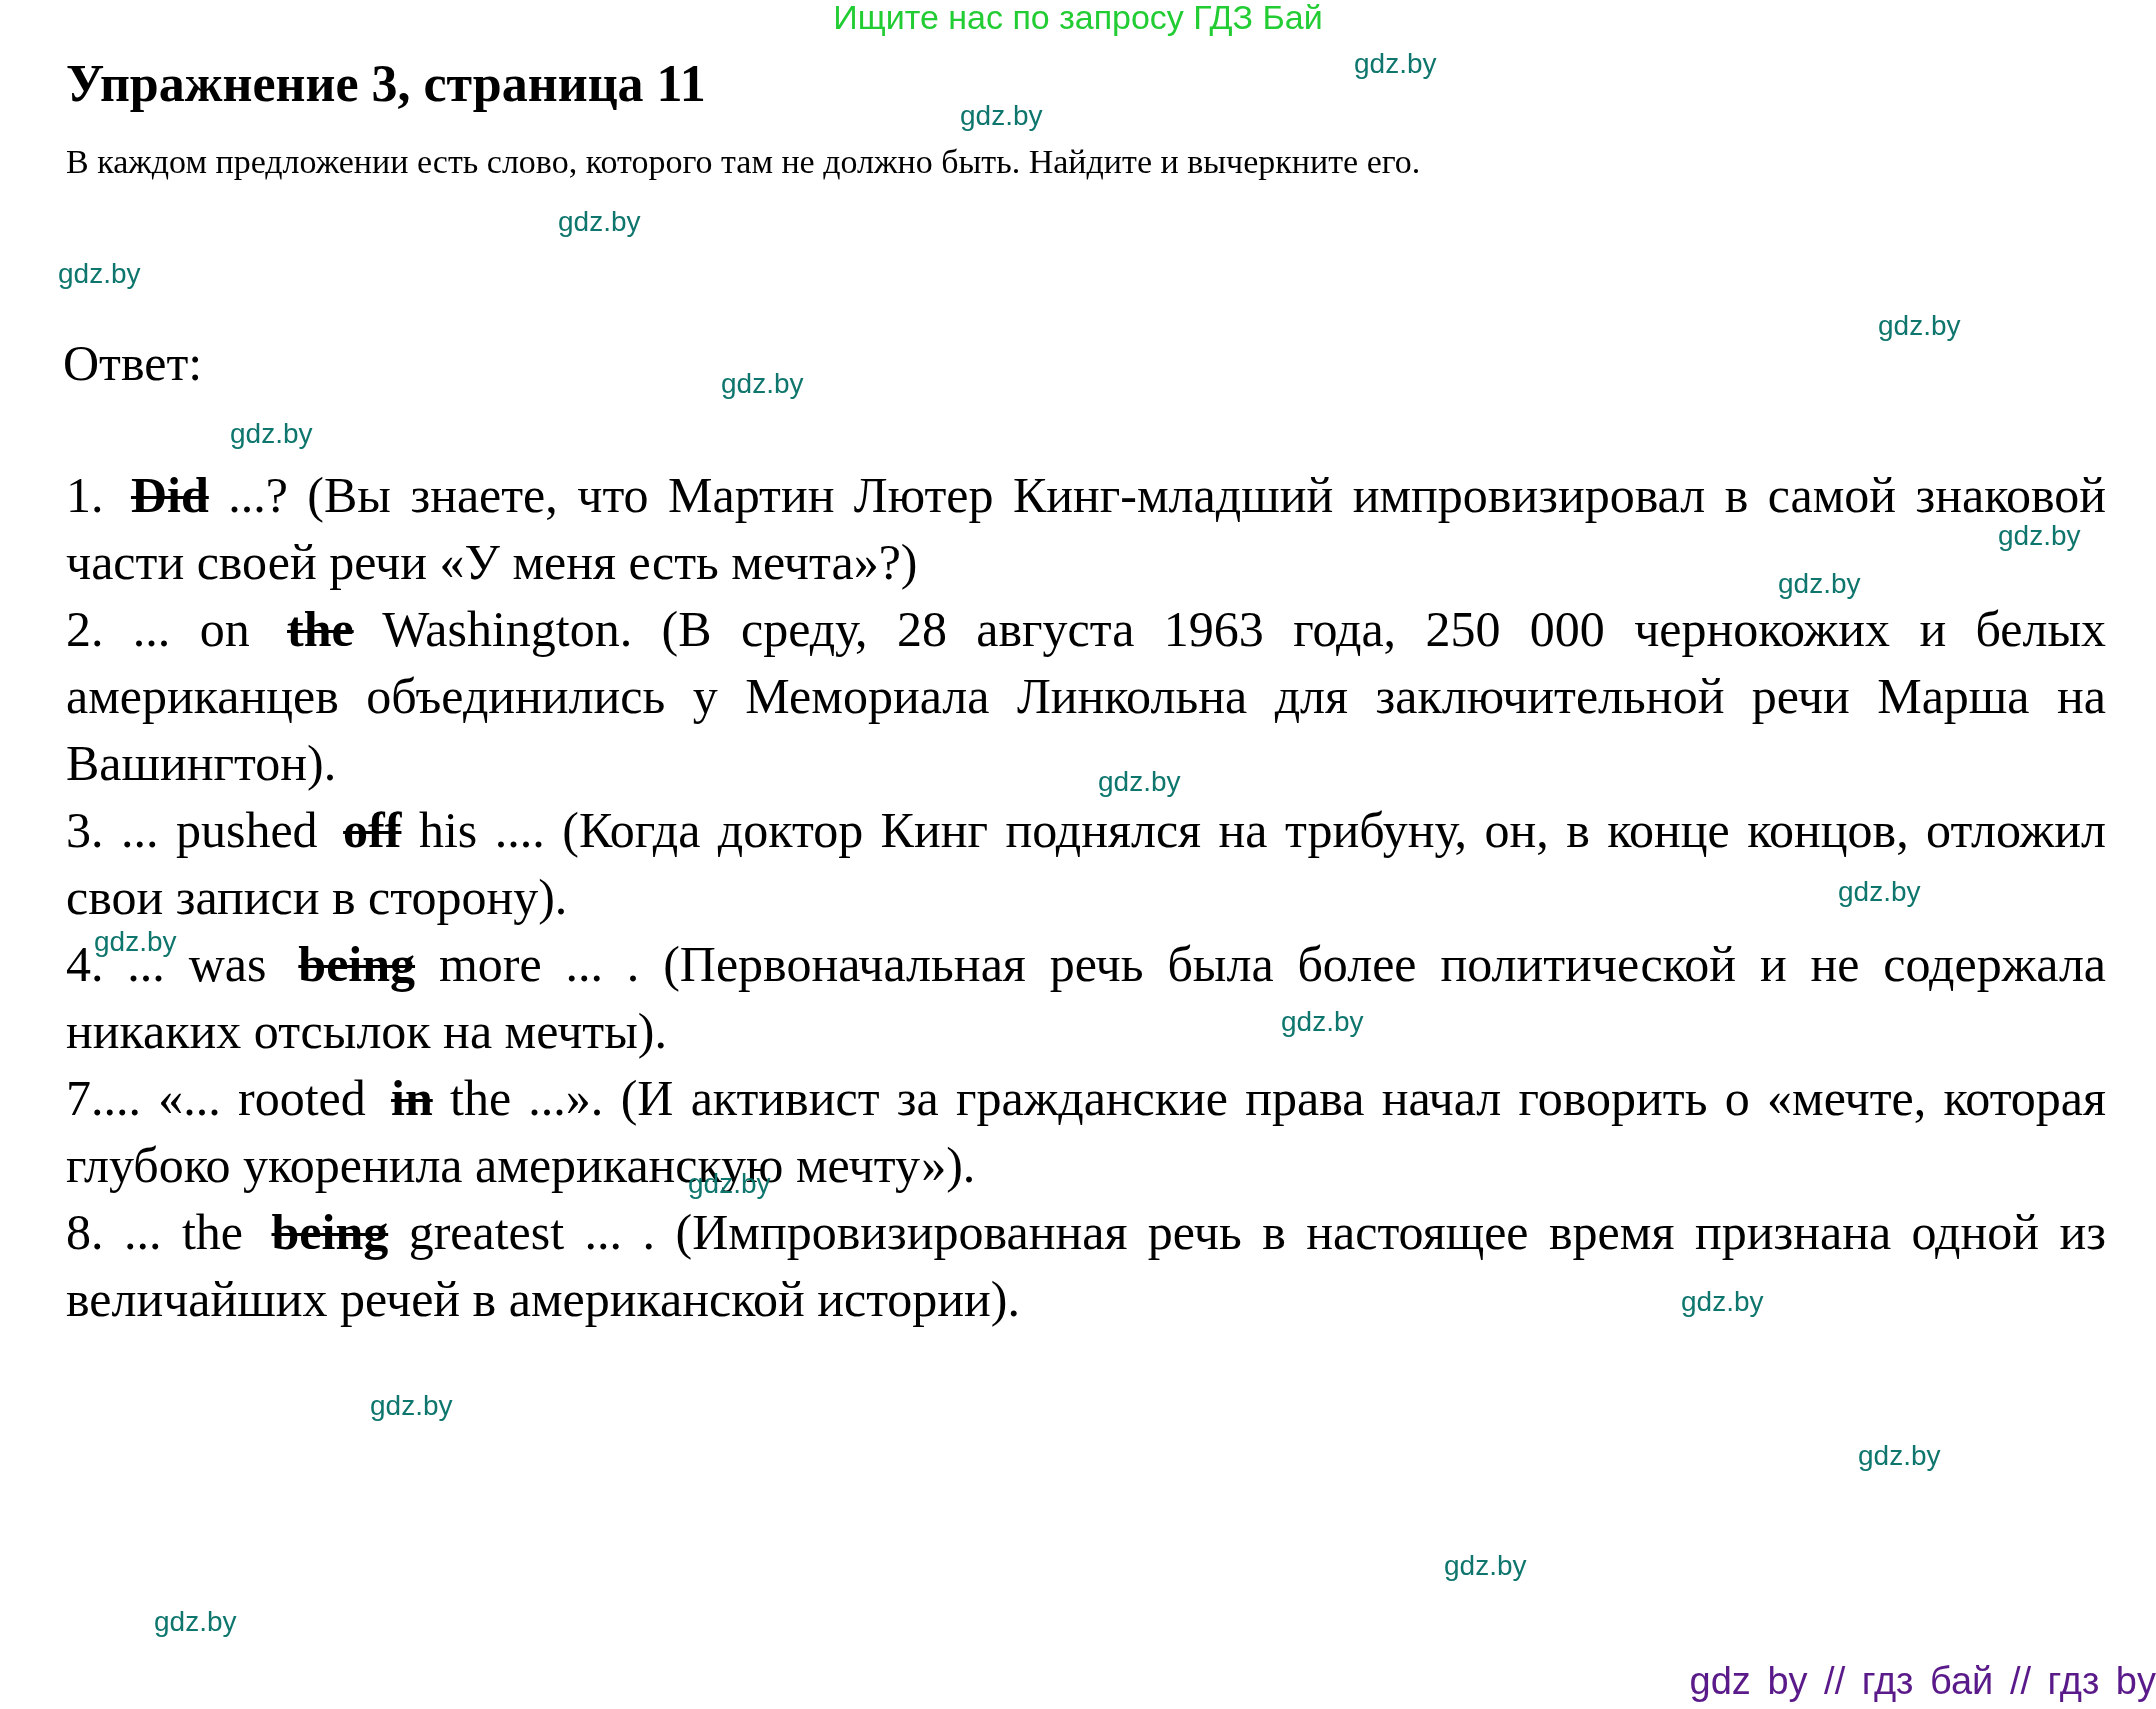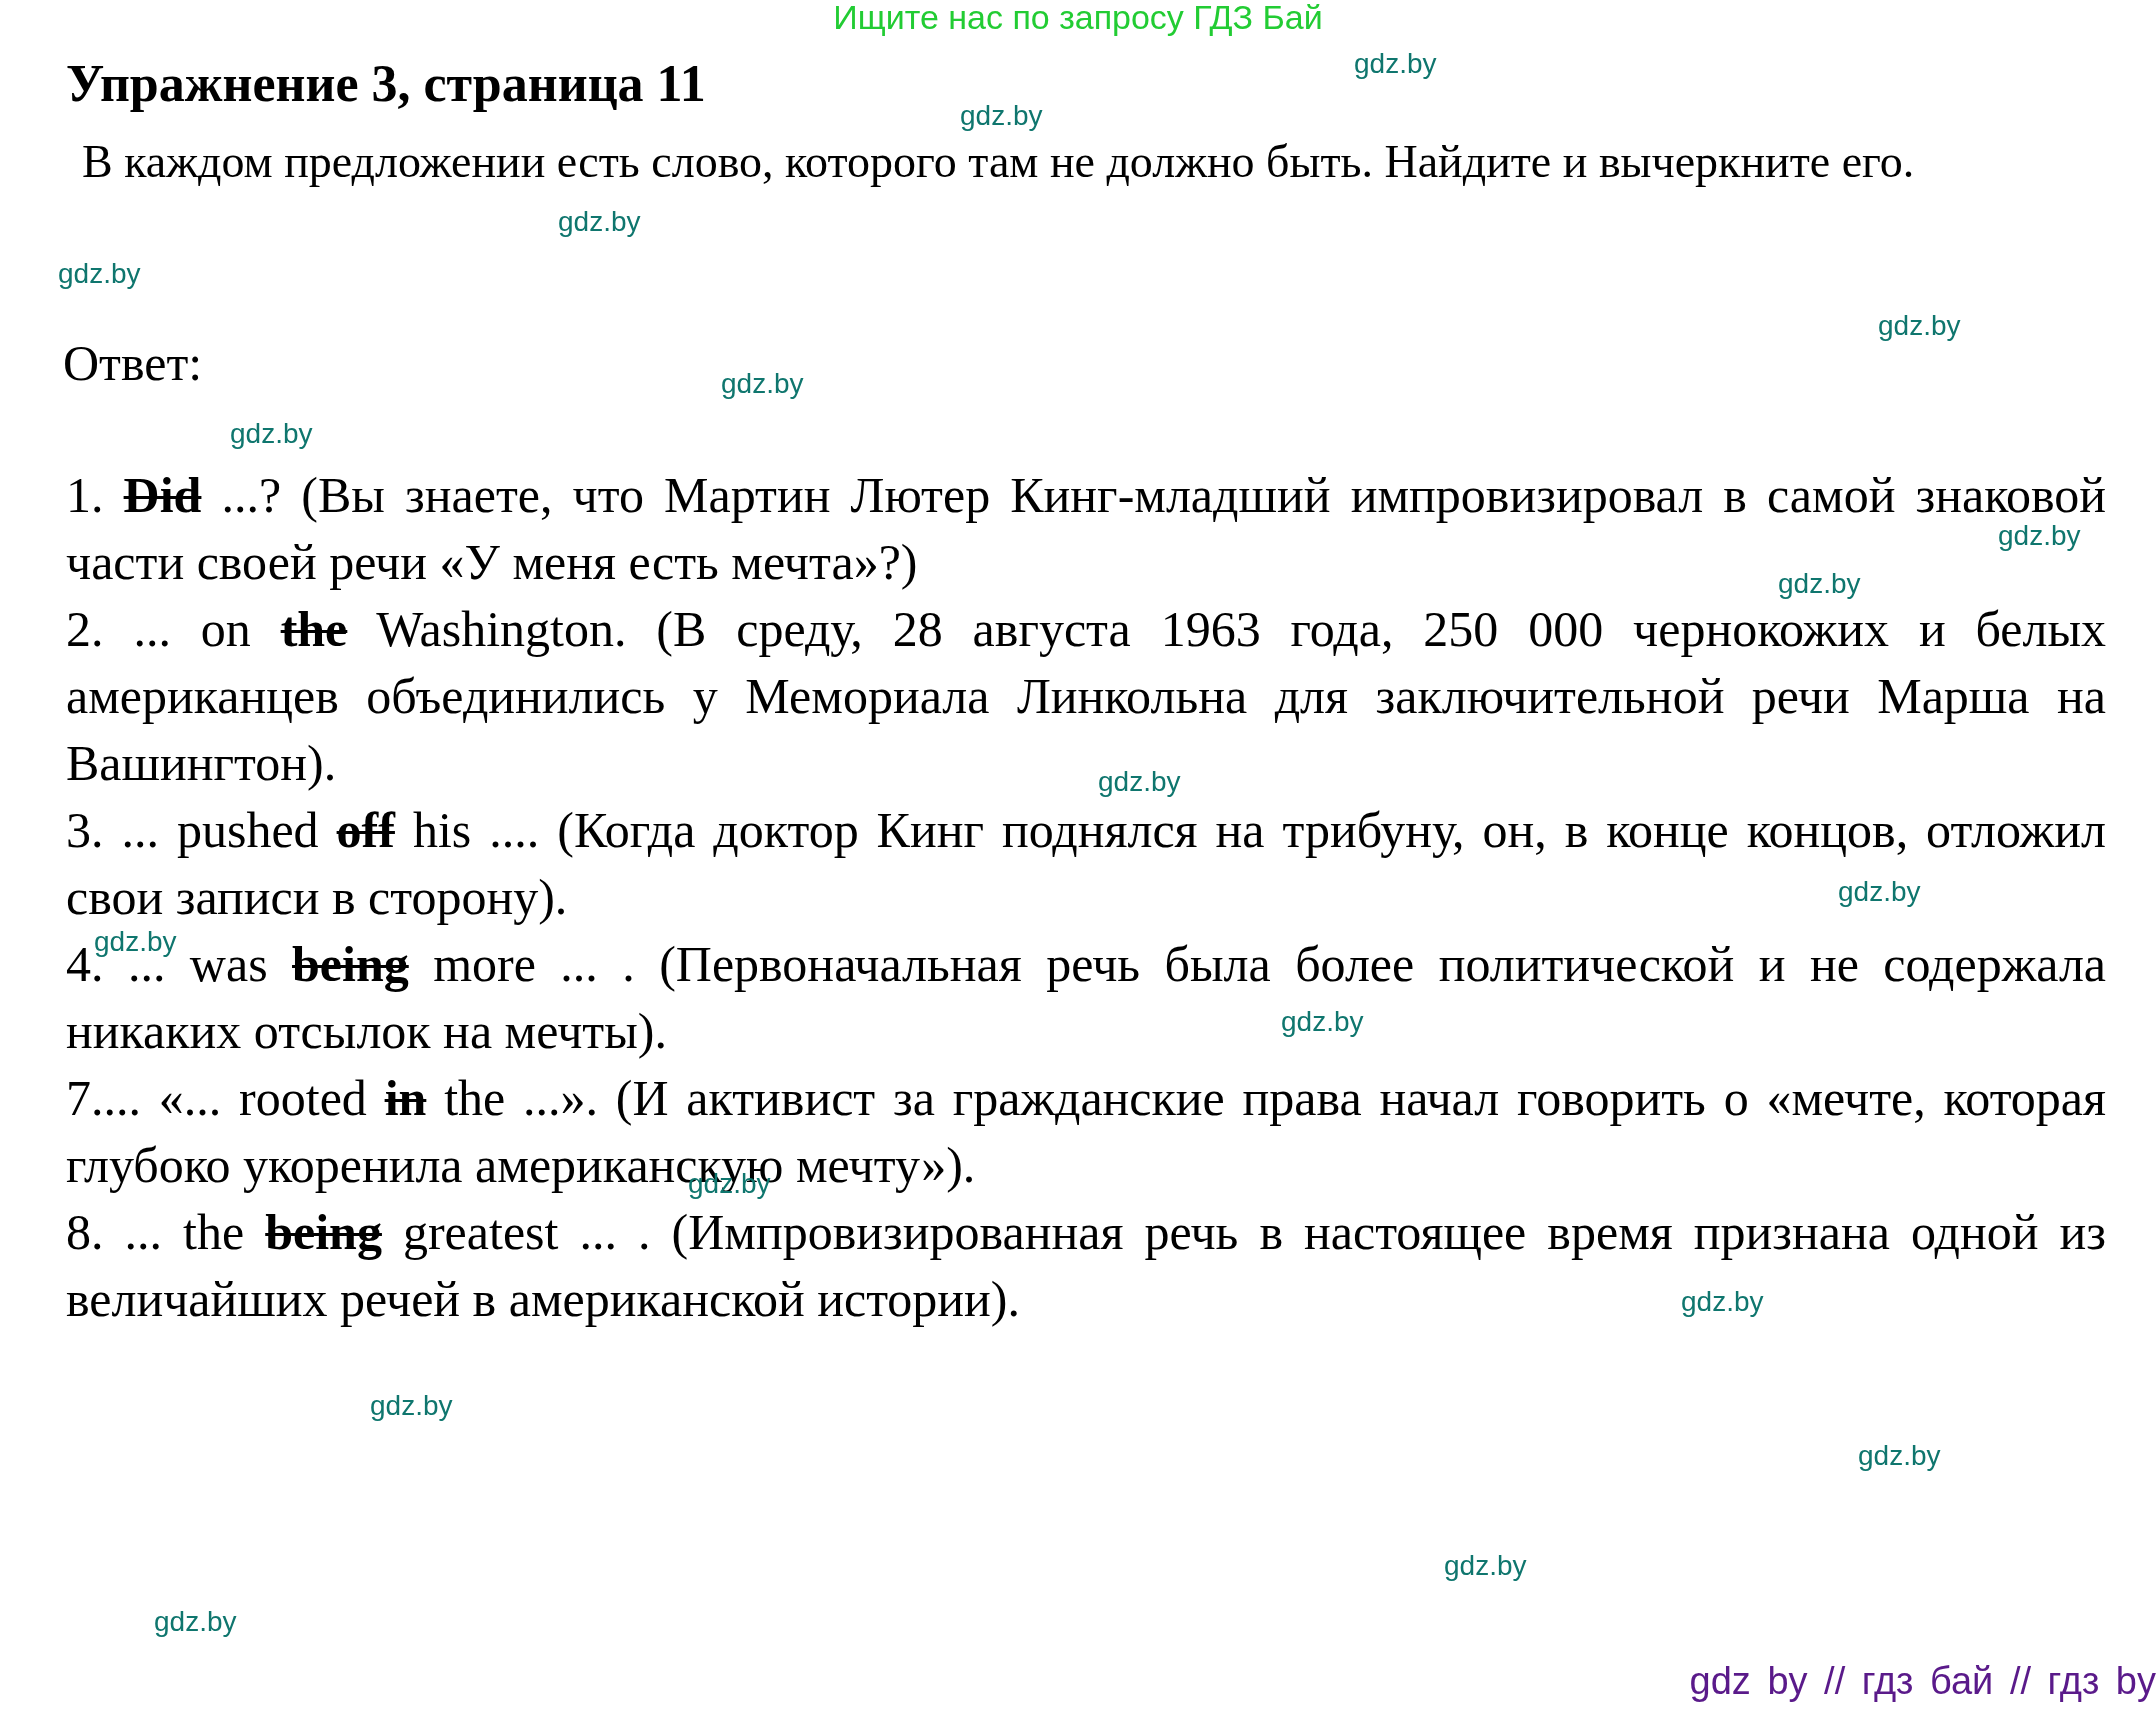--- a/index.html
+++ b/index.html
@@ -1,25 +1,25 @@
 <!DOCTYPE html>
 <html><head>
 <meta charset="utf-8">
 <style>
   html, body { margin:0; padding:0; background:#ffffff; }
   body { width:2156px; height:1709px; position:relative; overflow:hidden; font-family:"Liberation Serif", serif; color:#000; }
   .top-banner { position:absolute; top:-2px; left:0; width:2156px; text-align:center; font-family:"Liberation Sans", sans-serif; font-size:34px; color:#22cc33; }
   .title { position:absolute; left:66px; top:58px; font-size:52px; font-weight:bold; line-height:1; }
-  .text-block { position:absolute; left:82px; width:2040px; font-size:46px; line-height:67px; }
+  .text-block { position:absolute; left:66px; width:2040px; font-size:34px; line-height:67px; }
   .justify { text-align:justify; text-align-last:left; }
   .answer-label { position:absolute; left:63px; top:334px; font-size:50px; }
   .items { position:absolute; left:66px; top:462px; width:2040px; font-size:50px; line-height:67px; }
   .item { text-align:justify; text-align-last:left; margin:0; }
   .b { font-weight:normal;margin-top:22px; }
-  .s { font-weight:bold; text-decoration:line-through; text-decoration-thickness:3px; }
+  .s { font-weight:bold; text-decoration:line-through; text-decoration-thickness:3px;margin-left:8px; }
   .wm { position:absolute; font-family:"Liberation Sans", sans-serif; font-size:28px; color:#0f766e; }
   .footer { position:absolute; left:0; top:1660px; width:2156px; text-align:right; font-family:"Liberation Sans", sans-serif; font-size:38px; color:#5a1a8a; word-spacing:6px; }
 </style>
 </head>
 <body>
 
 <div class="top-banner">Ищите нас по запросу ГДЗ Бай</div>
 
 <div class="title">Упражнение 3, страница 11</div>
 

